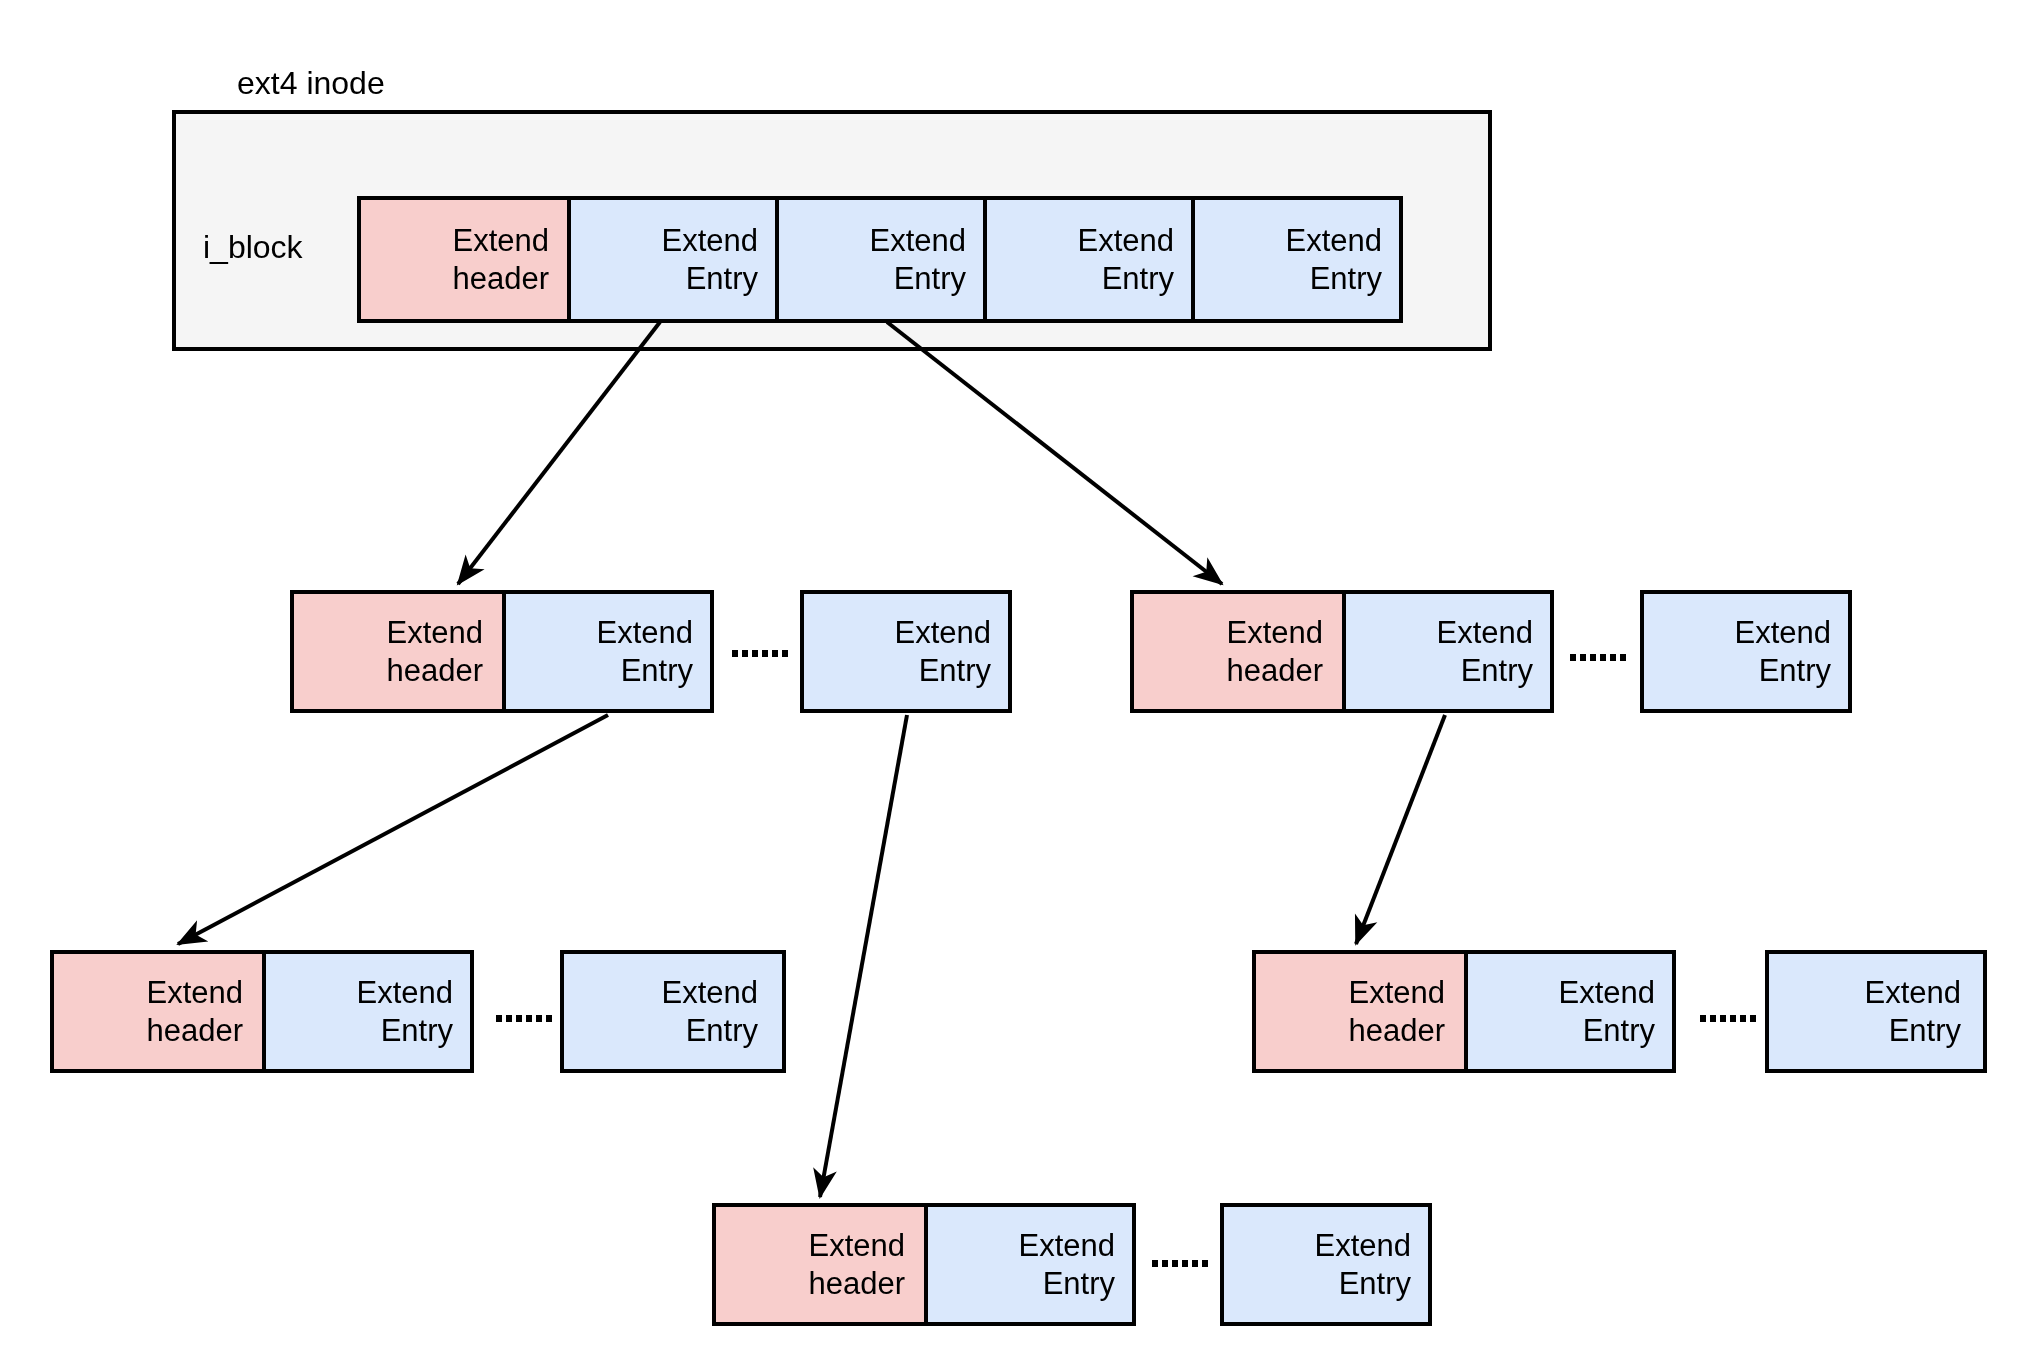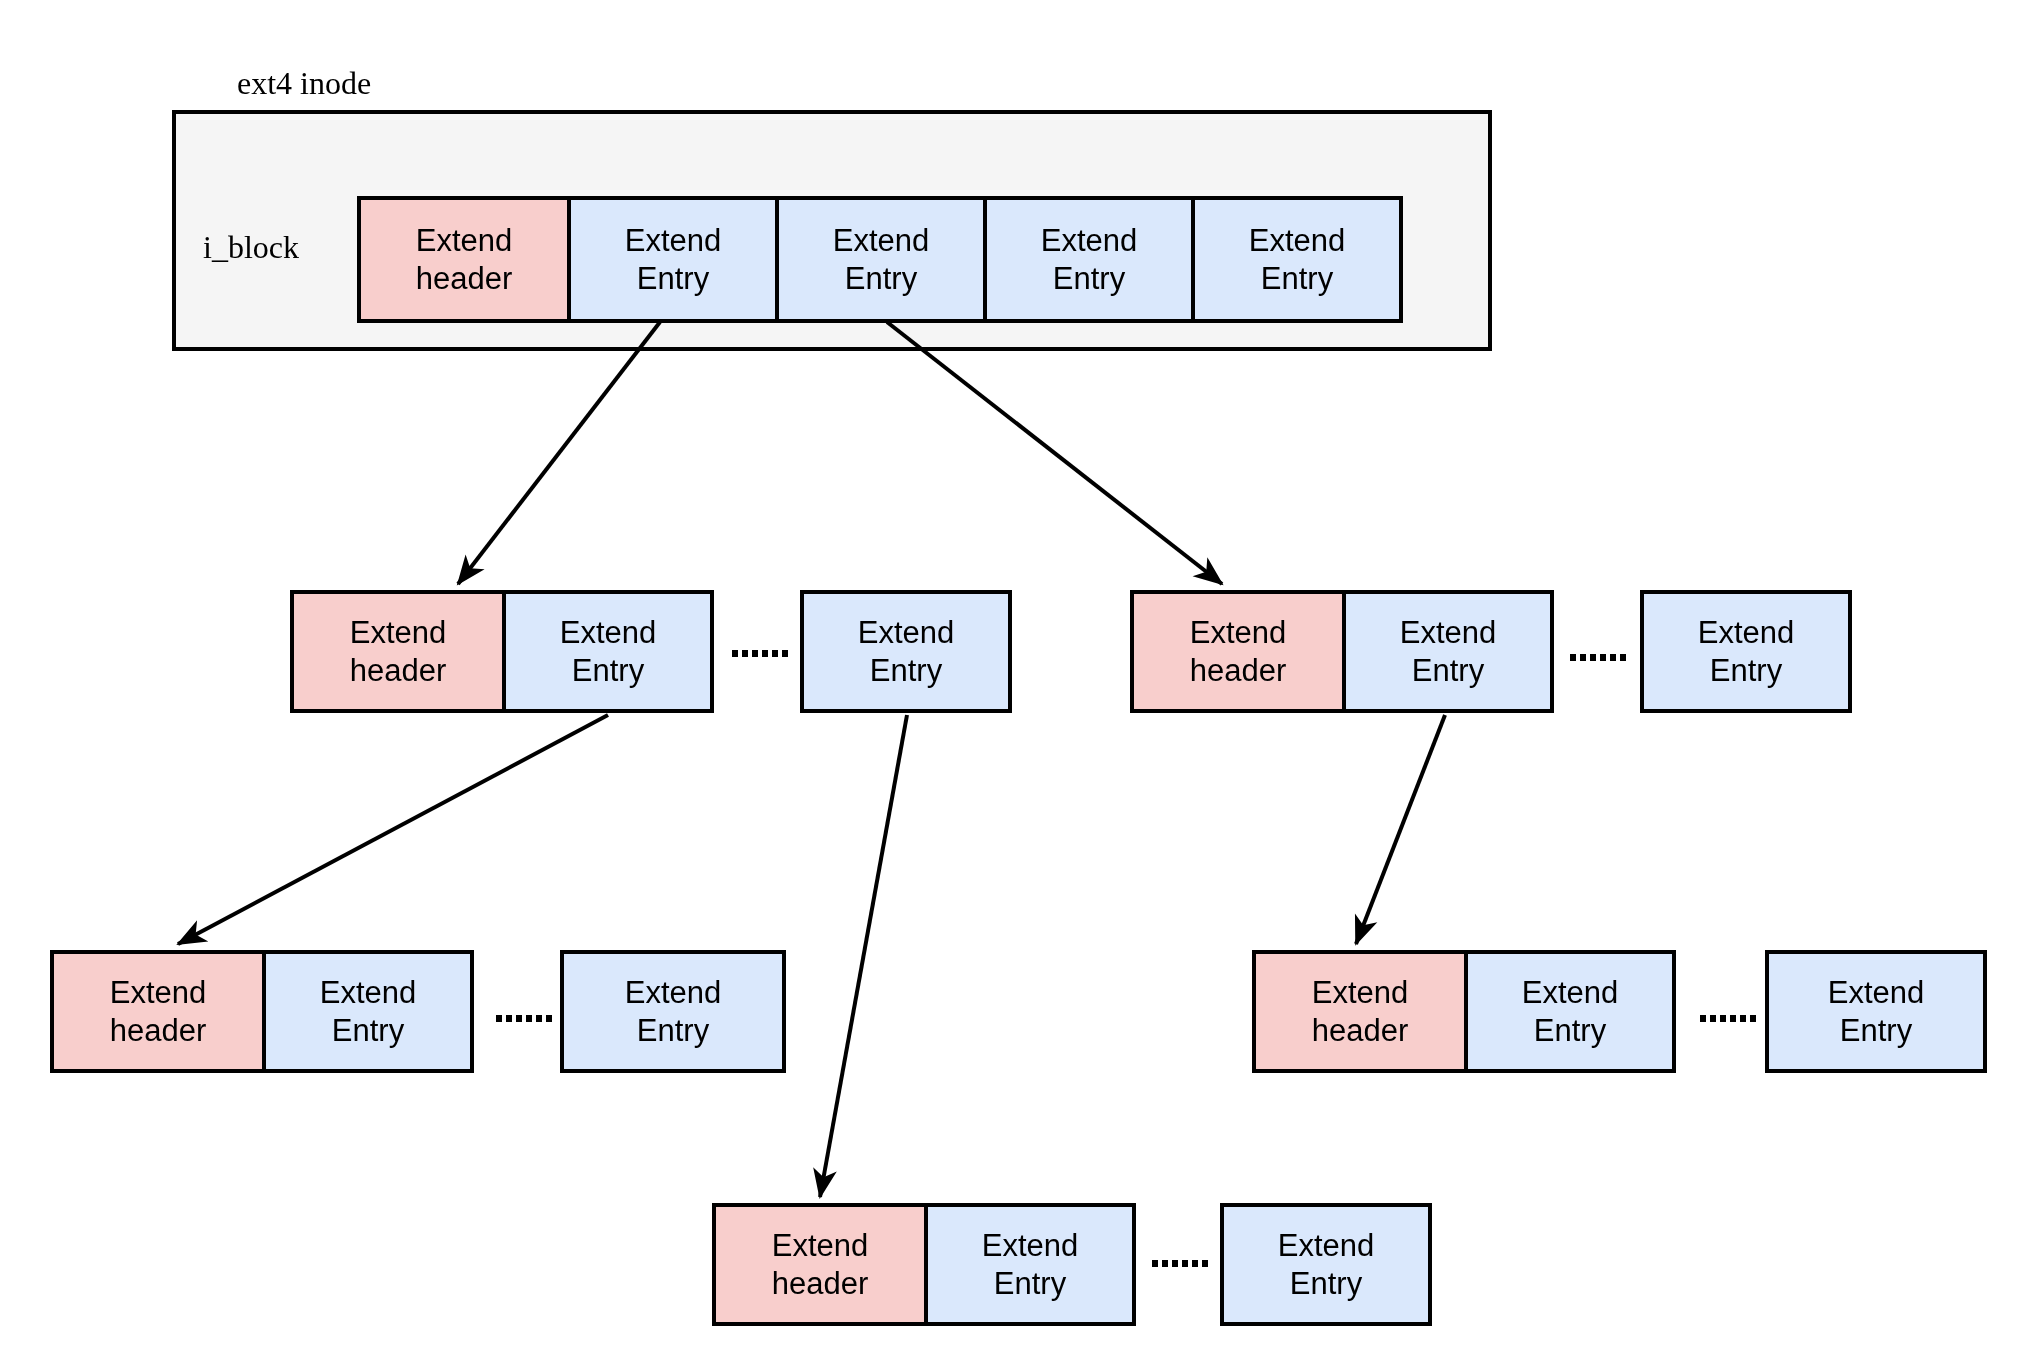--- a/index.html
+++ b/index.html
@@ -1,38 +1,38 @@
 <!DOCTYPE html>
 <html style="--header-fill: #f8cecc; --entry-fill: #dae8fc; --inode-fill: #f5f5f5; --border: #000000;"><head>
 <meta charset="utf-8">
 <style>
   html,body{margin:0;padding:0;background:#ffffff;}
   .canvas{
     position:relative;width:2023px;height:1363px;background:#ffffff;overflow:hidden;
     font-family:"Liberation Sans","DejaVu Sans",sans-serif;color:#000;
   }
-  .label{position:absolute;font-size:32px;line-height:38px;white-space:nowrap;font-family:Liberation Serif, serif;}
+  .label{position:absolute;font-size:32px;line-height:38px;white-space:nowrap;}
   .inode-box{
     position:absolute;left:172px;top:110px;width:1320px;height:241px;
     background:var(--inode-fill,#f5f5f5);border:4px solid var(--border,#000);
     box-sizing:border-box;
   }
   .row{
     position:absolute;left:357px;top:196px;width:1046px;height:127px;
     display:flex;border:4px solid var(--border,#000);box-sizing:border-box;
     background:var(--entry-fill,#dae8fc);
   }
   .cell{
     display:flex;align-items:center;justify-content:center;text-align:center;
     font-size:31px;line-height:38px;box-sizing:border-box;flex:1 1 0;
     background:var(--entry-fill,#dae8fc);
   }
   .cell + .cell{border-left:4px solid var(--border,#000);}
   .cell.header{background:var(--header-fill,#f8cecc);flex:0 0 206px;}
-  .wrap{display:inline-block;width:170px;}
+  .wrap{display:inline-block;width:170px;text-align:right;}
   .pair{
     position:absolute;width:424px;height:123px;display:flex;
     border:4px solid var(--border,#000);box-sizing:border-box;
   }
   .pair .header{flex:0 0 208px;}
   .lone{
     position:absolute;height:123px;border:4px solid var(--border,#000);
     box-sizing:border-box;display:flex;align-items:center;justify-content:center;
     text-align:center;font-size:31px;line-height:38px;background:var(--entry-fill,#dae8fc);
   }

